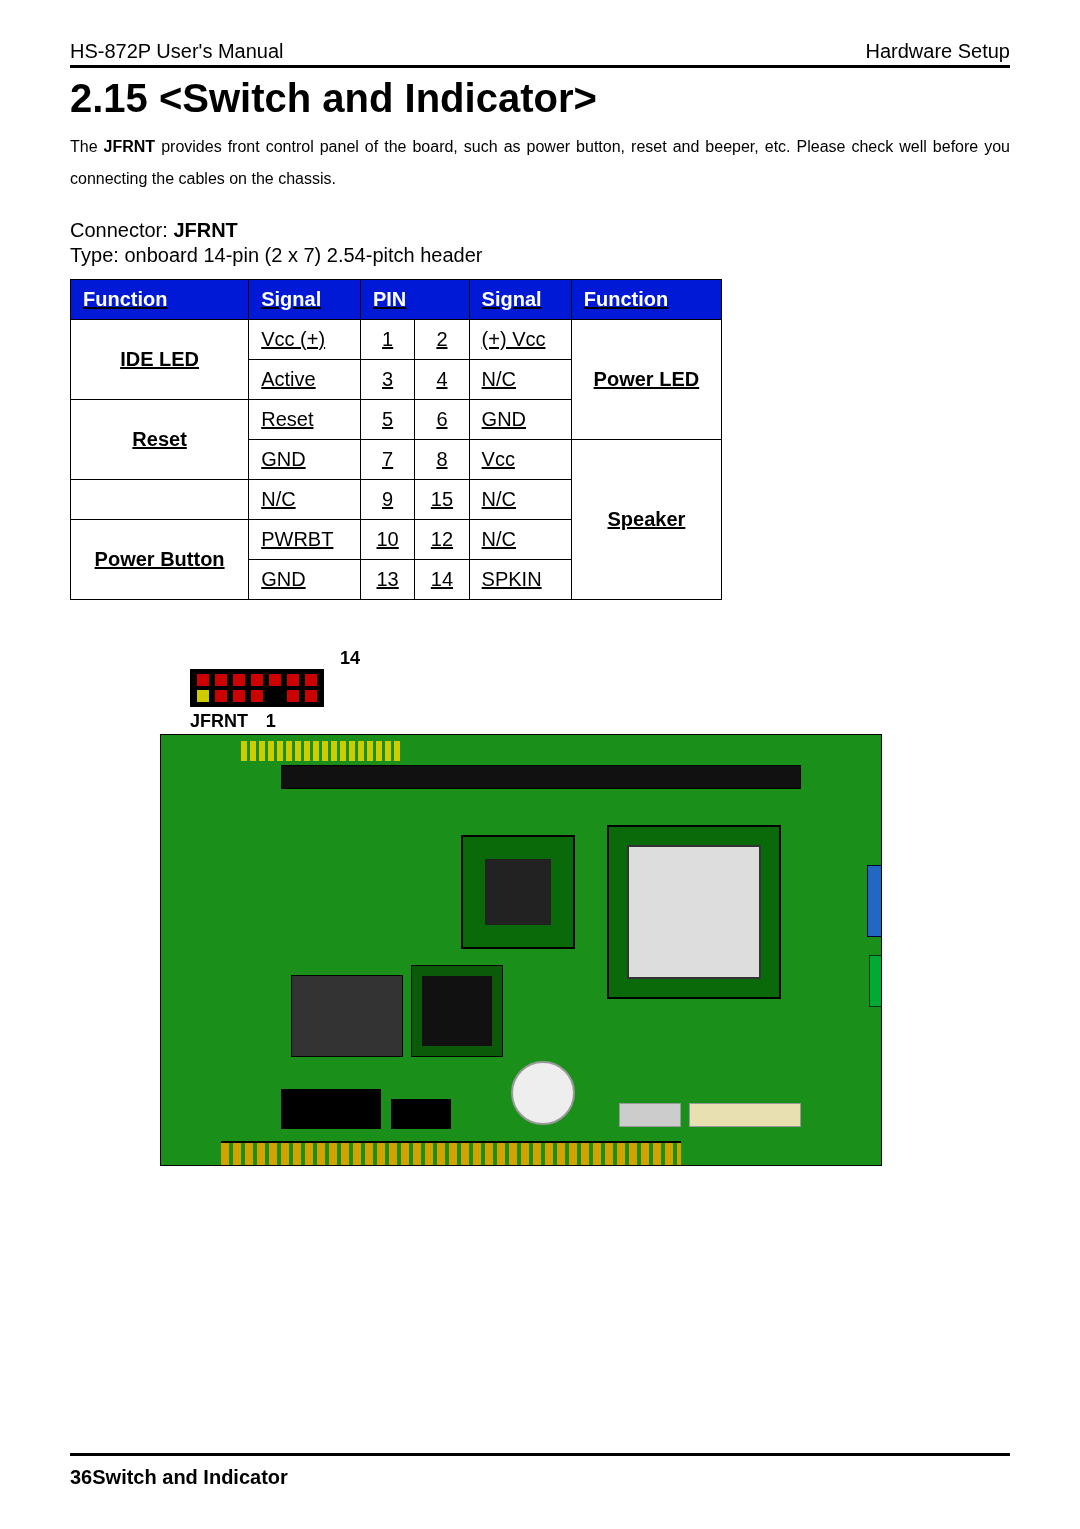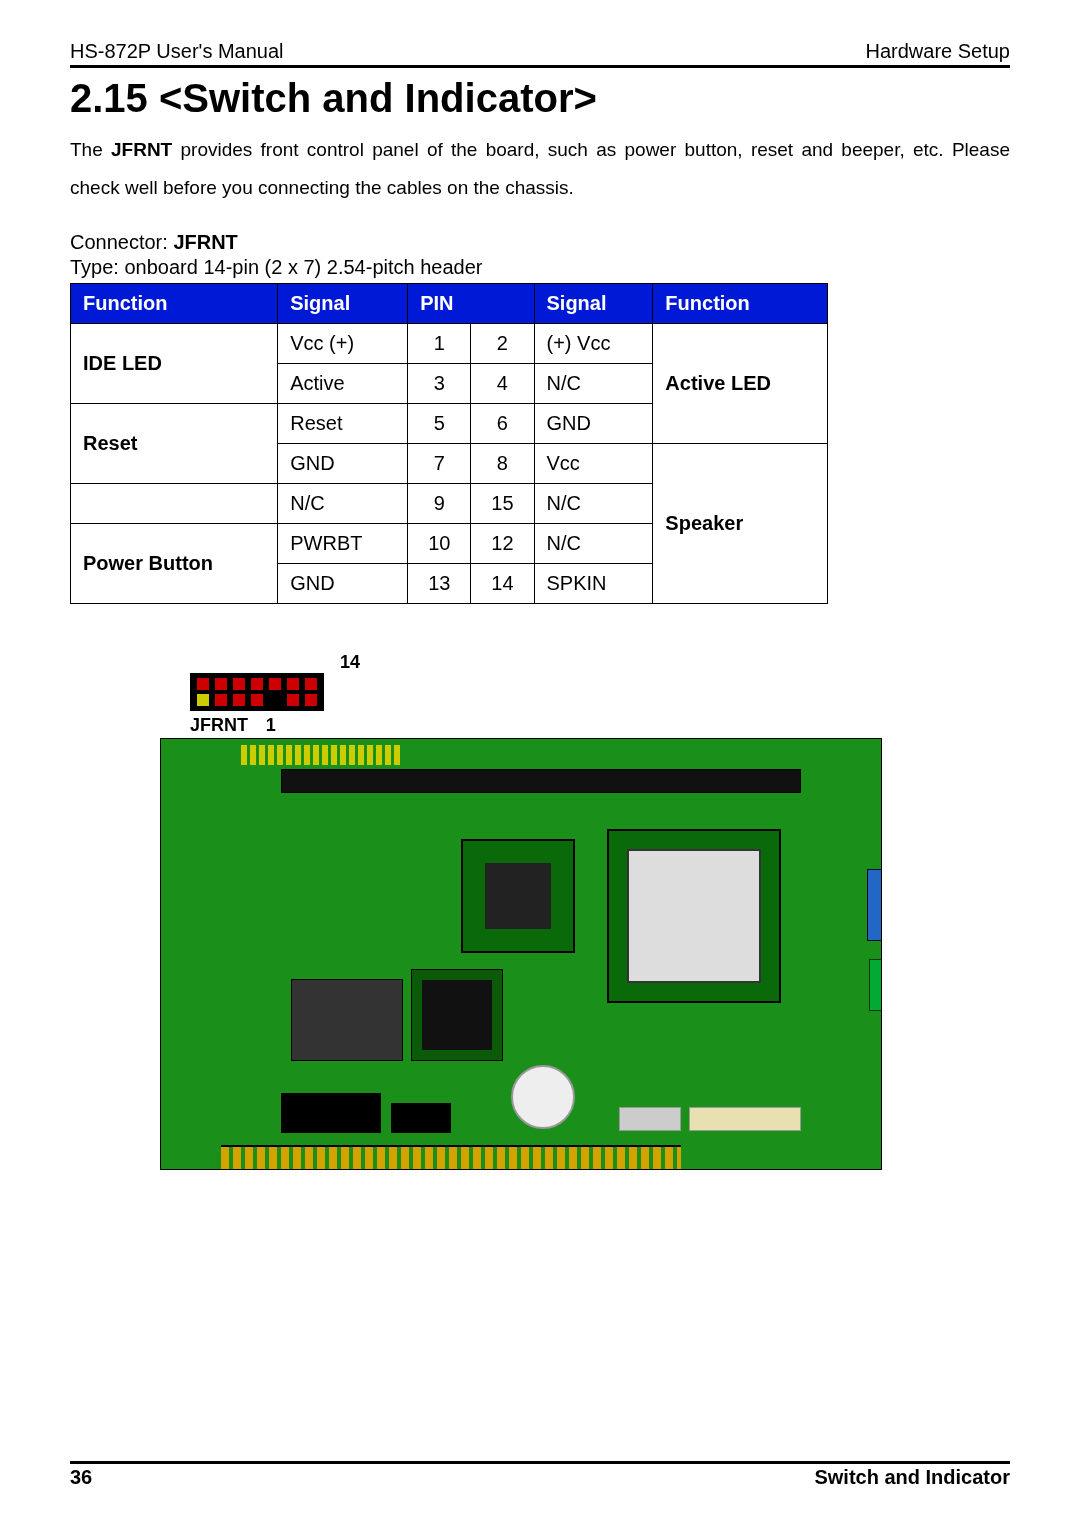--- a/index.html
+++ b/index.html
@@ -24,55 +24,57 @@
     border-bottom: 3px solid #000;
     padding-bottom: 2px;
     margin-bottom: 8px;
   }
   .section-title {
     font-size: 40px;
     font-weight: bold;
     margin: 6px 0 10px 0;
   }
   .body-text {
-    font-size: 19px;
+    font-size: 16px;
     line-height: 2.0;
     text-align: justify;
     margin-bottom: 24px;
   }
   .body-text b { font-weight: bold; }
   .connector-block {
     margin-top: 20px;
     font-size: 20px;
   }
   .connector-block .line1 { margin-bottom: 2px; }
 
   table.pin-table {
     border-collapse: collapse;
-    width: 758px;
-    margin-top: 4px;
+    width: 652px;
+    margin-top: 12px;
+    text-decoration: underline;
   }
   table.pin-table th, table.pin-table td {
     border: 1.5px solid #000;
     font-size: 20px;
     text-align: left;
     padding: 8px 12px;
   }
   table.pin-table th {
     background: #0019d6;
     color: #fff;
     font-weight: bold;
   }
   table.pin-table th.pin-col {
     text-align: left;
   }
   table.pin-table td.center { text-align: center; }
   table.pin-table td.fn {
     font-weight: bold;
     vertical-align: middle;
+    text-align: center;
   }
 
   
   .jfrnt-callout-wrap {
     margin-top: 48px;
     margin-left: 120px;
   }
   .pin-label-top {
     font-size: 18px;
     font-weight: bold;
@@ -167,26 +169,24 @@
   .board .small-conn1{ position:absolute; bottom:38px; right:80px; width:110px; height:22px; background:#e8e0b0; border:1px solid #999;}
   .board .small-conn2{ position:absolute; bottom:38px; right:200px; width:60px; height:22px; background:#ccc; border:1px solid #999;}
 
   
   .footer {
     position: absolute;
     bottom: 40px;
     left: 70px;
     right: 70px;
     display:flex;
-    justify-content: space-between;
     font-weight: bold;
     border-top: 3px solid #000;
     font-size: 20px;
-    padding-top: 2px;
-    gap: 24px;
+    padding-top: 10px;
   }
 </style>
 </head>
 <body>
 
 <div class="page">
 
   <div class="top-header">
     <span>HS-872P User's Manual</span>
     <span>Hardware Setup</span>
@@ -215,21 +215,21 @@
         <th>Function</th>
       </tr>
     </thead>
     <tbody>
       <tr>
         <td class="fn" rowspan="2">IDE LED</td>
         <td>Vcc  (+)</td>
         <td class="center">1</td>
         <td class="center">2</td>
         <td>(+) Vcc</td>
-        <td class="fn" rowspan="3">Active LED</td>
+        <td class="fn" rowspan="3">Power LED</td>
       </tr>
       <tr>
         <td>Active</td>
         <td class="center">3</td>
         <td class="center">4</td>
         <td>N/C</td>
       </tr>
       <tr>
         <td class="fn" rowspan="2">Reset</td>
         <td>Reset</td>

